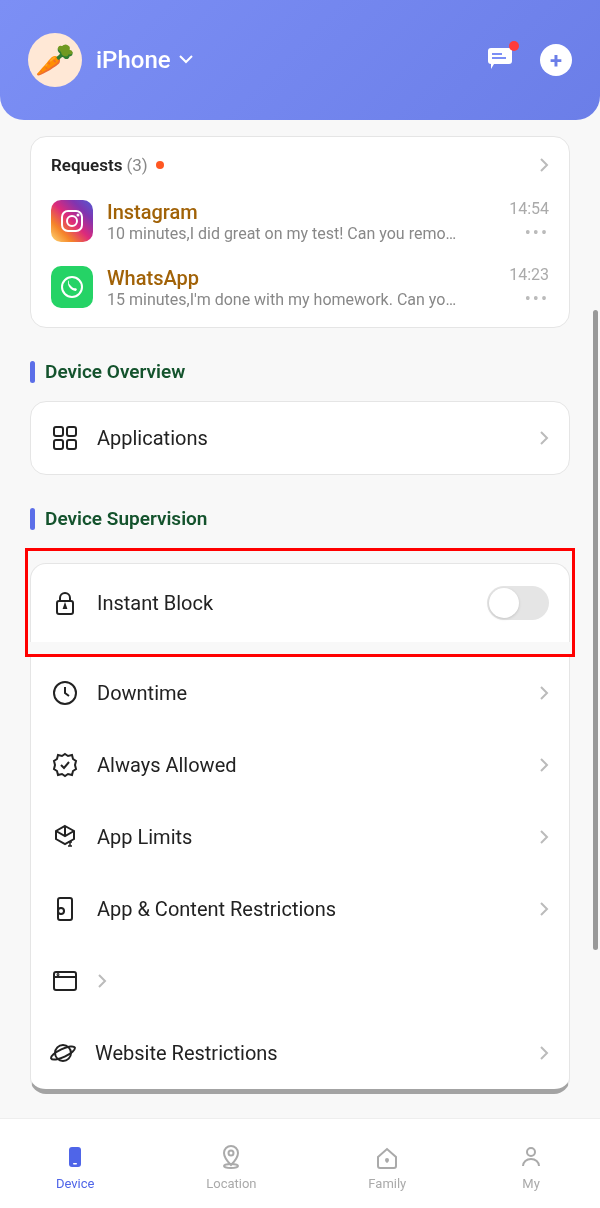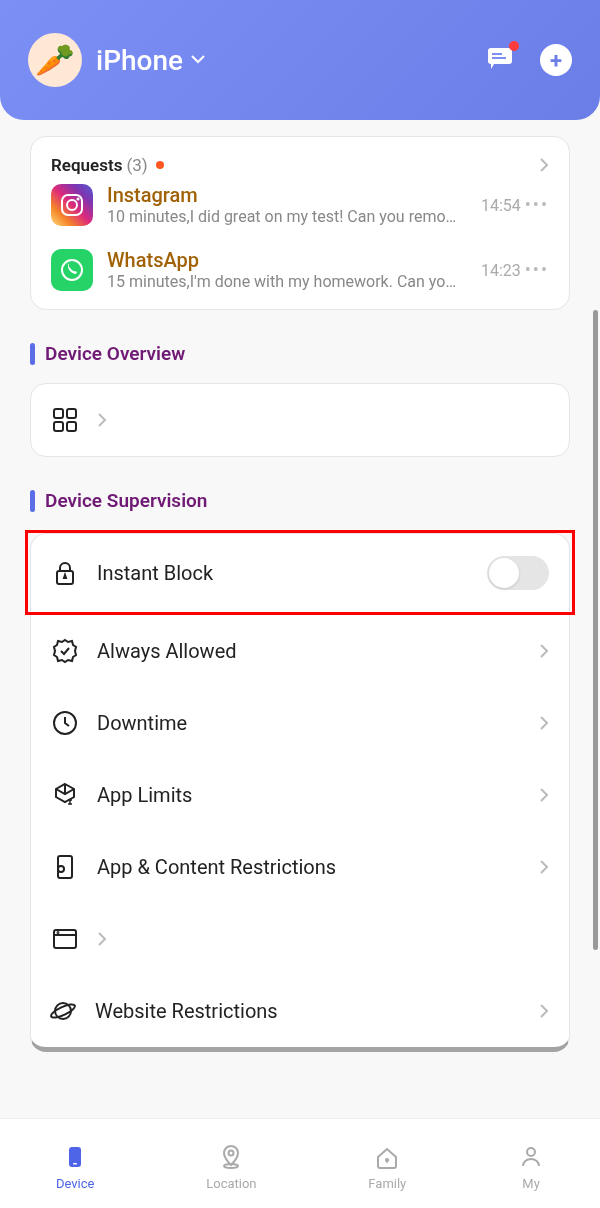--- a/index.html
+++ b/index.html
@@ -35,21 +35,21 @@
       border-radius: 50%;
       background: #FFE8D6;
       display: flex;
       align-items: center;
       justify-content: center;
       font-size: 32px;
     }
 
     .device-name {
       color: white;
-      font-size: 28px;
+      font-size: 24px;
       font-weight: 500;
       display: flex;
       align-items: center;
       gap: 8px;
     }
 
     .header-right {
       display: flex;
       align-items: center;
       gap: 24px;
@@ -93,21 +93,21 @@
       background: white;
       border: 1px solid #E5E5E5;
       border-radius: 16px;
       padding: 18px 20px;
     }
 
     .requests-header {
       display: flex;
       align-items: center;
       justify-content: space-between;
-      margin-bottom: 8px;
+      margin-bottom: 24px;
       gap: 21px;
     }
 
     .requests-title {
       font-size: 17px;
       font-weight: 600;
       color: #222;
       display: flex;
       align-items: center;
       gap: 4px;
@@ -168,20 +168,21 @@
     .request-msg {
       font-size: 16px;
       color: #888;
       white-space: nowrap;
       overflow: hidden;
       text-overflow: ellipsis;
     }
 
     .request-meta {
       display: flex;
+      flex-direction: column;
       align-items: flex-end;
       gap: 4px;
     }
 
     .request-time {
       font-size: 16px;
       color: #aaa;
     }
 
     .more-dots {
@@ -189,21 +190,21 @@
       font-size: 18px;
       letter-spacing: 2px;
     }
 
     .section-title {
       display: flex;
       align-items: center;
       gap: 10px;
       font-size: 19px;
       font-weight: 600;
-      color: #701a75;
+      color: #14532d;
       margin: 32px 0 18px 0;
     }
 
     .blue-bar {
       width: 5px;
       height: 22px;
       background: #5B6EE8;
       border-radius: 3px;
     }
 
@@ -264,21 +265,21 @@
       border-radius: 50%;
       position: absolute;
       top: 2px;
       left: 2px;
       box-shadow: 0 1px 3px rgba(0,0,0,0.15);
     }
 
     .highlight-box {
       border: 3px solid #FF0000;
       margin: 0 -5px;
-      padding: 0 2px;
+      padding: 12px 2px;
     }
 
     .highlight-box .list-item {
       border-top-left-radius: 16px;
       border-top-right-radius: 16px;
       border-top: 1px solid #E5E5E5;
     }
 
     .bottom-nav {
       position: absolute;
@@ -404,20 +405,21 @@
 
   <div class="list-item single">
     <div class="item-icon">
       <svg width="26" height="26" viewBox="0 0 26 26" stroke="#222" stroke-width="2" fill="none">
           <rect x="2" y="2" width="9" height="9" rx="2"></rect>
           <rect x="15" y="2" width="9" height="9" rx="2"></rect>
           <rect x="2" y="15" width="9" height="9" rx="2"></rect>
           <rect x="15" y="15" width="9" height="9" rx="2"></rect>
         </svg>
     </div>
+    <div class="item-label">Applications</div>
     <svg class="chevron" width="10" height="16" viewBox="0 0 10 16">
         <path d="M2 2l6 6-6 6" stroke="#bbb" stroke-width="2" fill="none"></path>
       </svg>
   </div>
 
   <div class="section-title">
     <div class="blue-bar"></div>
     <span>Device Supervision</span>
   </div>
 
@@ -433,38 +435,38 @@
       <div class="item-label">Instant Block</div>
       <div class="toggle">
         <div class="toggle-knob"></div>
       </div>
     </div>
   </div>
 
   <div class="list-item">
     <div class="item-icon">
       <svg width="26" height="26" viewBox="0 0 26 26" stroke="#222" stroke-width="2" fill="none">
+          <circle cx="13" cy="13" r="11"></circle>
+          <path d="M13 7v6l4 3"></path>
+        </svg>
+    </div>
+    <div class="item-label">Downtime</div>
+    <svg class="chevron" width="10" height="16" viewBox="0 0 10 16">
+        <path d="M2 2l6 6-6 6" stroke="#bbb" stroke-width="2" fill="none"></path>
+      </svg>
+  </div>
+
+  <div class="list-item">
+    <div class="item-icon">
+      <svg width="26" height="26" viewBox="0 0 26 26" stroke="#222" stroke-width="2" fill="none">
           <path d="M13 2l3 2 4-1 1 4 3 2-1 4 1 4-3 2-1 4-4-1-3 2-3-2-4 1-1-4-3-2 1-4-1-4 3-2 1-4 4 1z"></path>
           <path d="M9 13l3 3 5-6"></path>
         </svg>
     </div>
     <div class="item-label">Always Allowed</div>
-    <svg class="chevron" width="10" height="16" viewBox="0 0 10 16">
-        <path d="M2 2l6 6-6 6" stroke="#bbb" stroke-width="2" fill="none"></path>
-      </svg>
-  </div>
-
-  <div class="list-item">
-    <div class="item-icon">
-      <svg width="26" height="26" viewBox="0 0 26 26" stroke="#222" stroke-width="2" fill="none">
-          <circle cx="13" cy="13" r="11"></circle>
-          <path d="M13 7v6l4 3"></path>
-        </svg>
-    </div>
-    <div class="item-label">Downtime</div>
     <svg class="chevron" width="10" height="16" viewBox="0 0 10 16">
         <path d="M2 2l6 6-6 6" stroke="#bbb" stroke-width="2" fill="none"></path>
       </svg>
   </div>
 
   <div class="list-item">
     <div class="item-icon">
       <svg width="26" height="26" viewBox="0 0 26 26" stroke="#222" stroke-width="2" fill="none">
           <path d="M13 2l9 5v8l-9 5-9-5V7z"></path>
           <path d="M13 2v10M4 7l9 5 9-5"></path>

